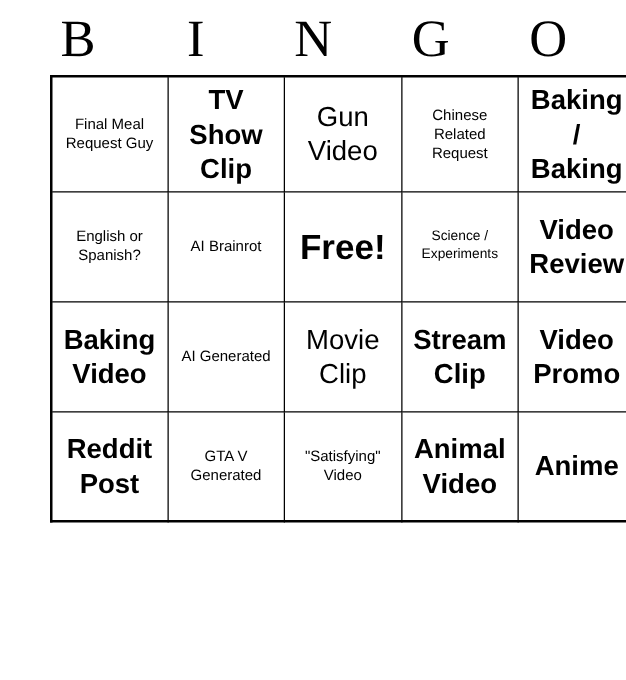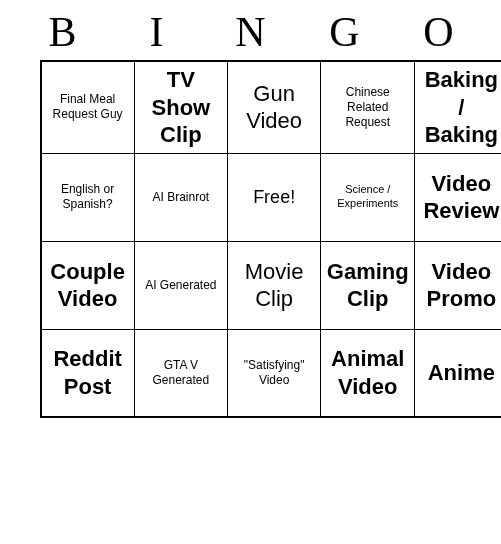--- a/index.html
+++ b/index.html
@@ -63,22 +63,22 @@
 
     .cell-small {
       font-size: 12px;
     }
 
     .cell-tiny {
       font-size: 11px;
     }
 
     .free-cell {
-      font-size: 18px;
-      font-weight: normal;
+      font-size: 28px;
+      font-weight: bold;
     }
   </style>
 </head>
 <body>
 
 <div class="bingo-title">
 <span class="bingo-letter">B</span>
     <span class="bingo-letter">I</span>
     <span class="bingo-letter">N</span>
     <span class="bingo-letter">G</span>
@@ -95,24 +95,24 @@
         <td class="cell-medium">Baking / Baking</td>
       </tr>
       <tr>
         <td class="cell-small">English or Spanish?</td>
         <td class="cell-small">AI Brainrot</td>
         <td class="free-cell">Free!</td>
         <td class="cell-tiny">Science / Experiments</td>
         <td class="cell-medium">Video Review</td>
       </tr>
       <tr>
-        <td class="cell-medium">Couple Video</td>
+        <td class="cell-medium">Baking Video</td>
         <td class="cell-small">AI Generated</td>
         <td class="cell-large">Movie Clip</td>
-        <td class="cell-medium">Gaming Clip</td>
+        <td class="cell-medium">Stream Clip</td>
         <td class="cell-medium">Video Promo</td>
       </tr>
       <tr>
         <td class="cell-medium">Reddit Post</td>
         <td class="cell-small">GTA V Generated</td>
         <td class="cell-small">"Satisfying" Video</td>
         <td class="cell-medium">Animal Video</td>
         <td class="cell-medium">Anime</td>
       </tr>
     </tbody>

